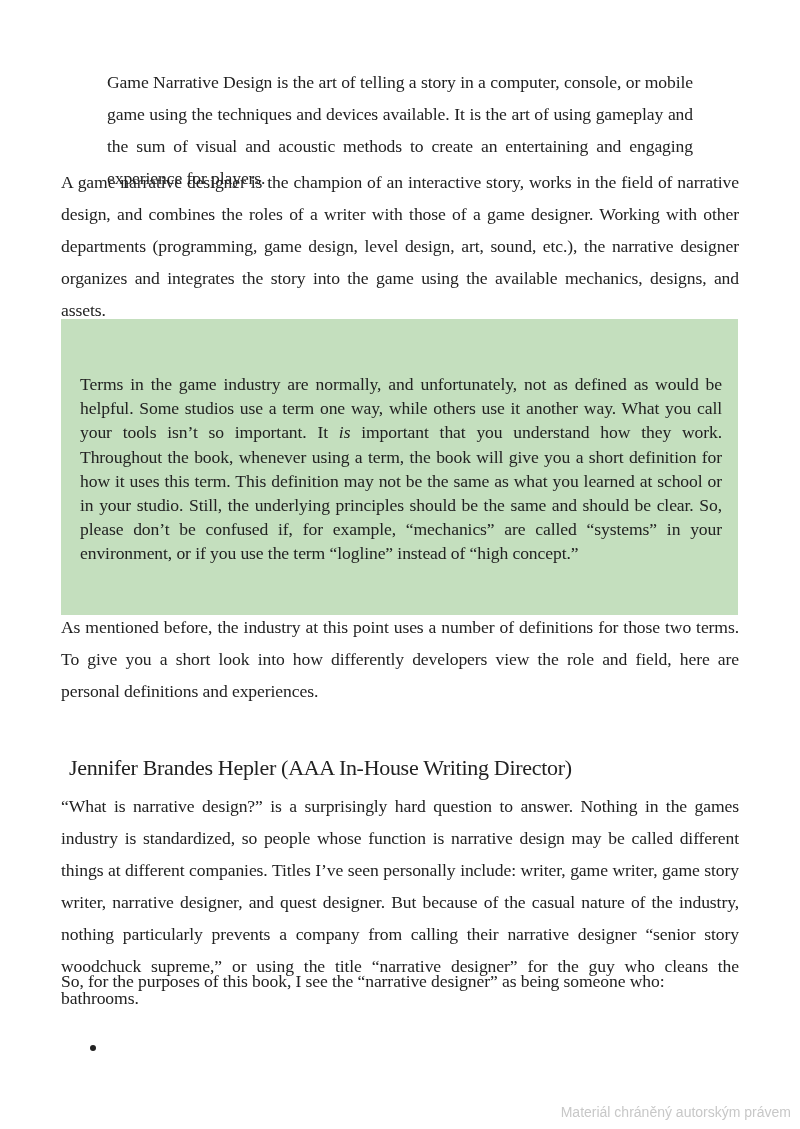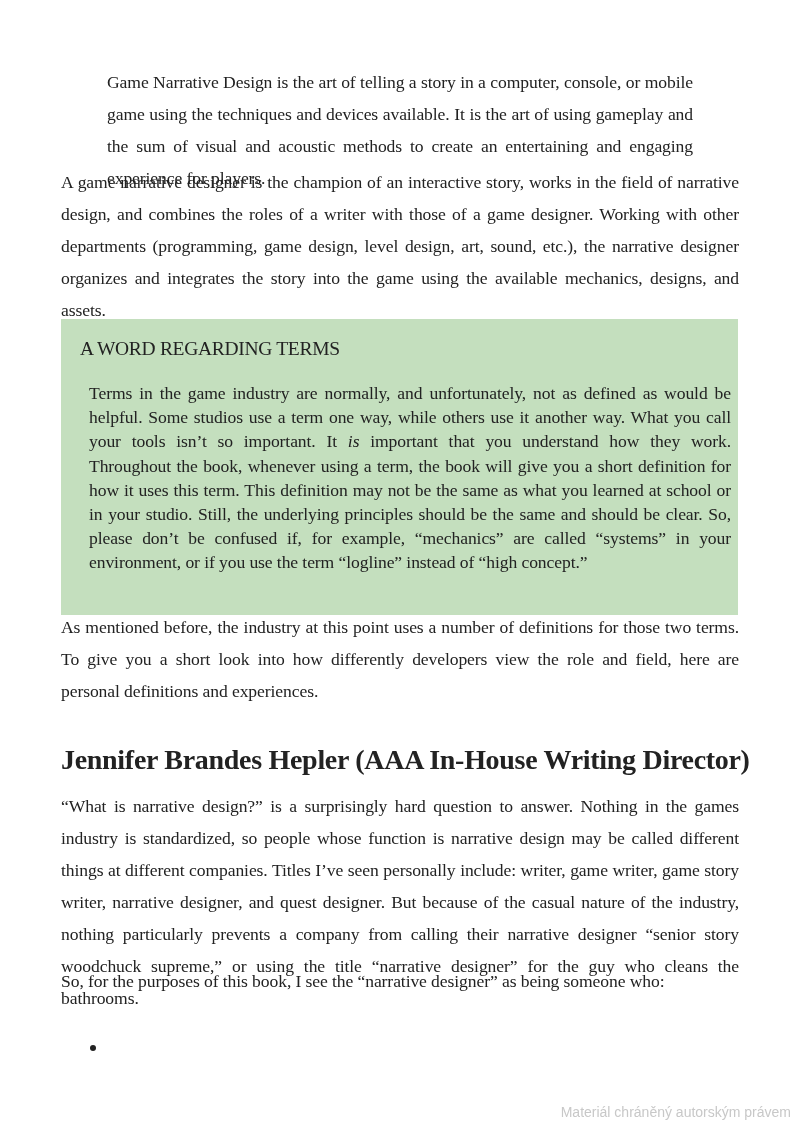--- a/index.html
+++ b/index.html
@@ -21,27 +21,27 @@
     background: #c4dfbe;
   }
   .box-title {
     position: absolute; left: 19px; top: 18px;
     font-size: 19.5px; line-height: 24px; letter-spacing: -0.3px;
     color: #222;
   }
   .box-body {
     position: absolute; left: 19px; top: 53px; width: 642px;
     font-size: 17.6px; line-height: 24.2px; text-align: justify;
-    letter-spacing: -0.1px; margin: 9px;
+    letter-spacing: -0.1px; margin: 0;
   }
   .p2 { top: 611px; }
   .h2 {
     position: absolute; left: 61px; top: 744px;
-    font-size: 28px; font-weight: bold; line-height: 32px;
-    margin: 0; letter-spacing: -0.3px; color: #222;
+    font-size: 22px; font-weight: normal; line-height: 32px;
+    margin: 8px; letter-spacing: -0.3px; color: #222;
   }
   .p3 { top: 790px; }
   .p4 { top: 965px; }
   .list {
     position: absolute; left: 90px; top: 1035px; margin: 0; padding: 0;
     list-style: none; font-size: 17.6px; line-height: 24.2px;
   }
   .list li { position: relative; padding-left: 18px; }
   .bullet {
     position: absolute; left: 0; top: 10px; width: 6px; height: 6px;
@@ -55,21 +55,20 @@
   em { font-style: italic; }
 </style>
 </head>
 <body>
 
 <p class="p quote">Game Narrative Design is the art of telling a story in a computer, console, or mobile game using the techniques and devices available. It is the art of using gameplay and the sum of visual and acoustic methods to create an entertaining and engaging experience for players.</p>
 
 <p class="p p1">A game narrative designer is the champion of an interactive story, works in the field of narrative design, and combines the roles of a writer with those of a game designer. Working with other departments (programming, game design, level design, art, sound, etc.), the narrative designer organizes and integrates the story into the game using the available mechanics, designs, and assets.</p>
 
 <div class="box" style="background: rgb(196, 223, 190);">
-  <div class="box-title">A WORD REGARDING TERMS</div>
   <p class="box-body"><span>Terms in the game industry are normally, and unfortunately, not as defined as would be helpful. Some studios use a term one way, while others use it another way. What you call your tools isn’t so important. It </span><em>is</em><span> important that you understand how they work. Throughout the book, whenever using a term, the book will give you a short definition for how it uses this term. This definition may not be the same as what you learned at school or in your studio. Still, the underlying principles should be the same and should be clear. So, please don’t be confused if, for example, “mechanics” are called “systems” in your environment, or if you use the term “logline” instead of “high concept.”</span></p>
 </div>
 
 <p class="p p2">As mentioned before, the industry at this point uses a number of definitions for those two terms. To give you a short look into how differently developers view the role and field, here are personal definitions and experiences.</p>
 
 <h2 class="h2">Jennifer Brandes Hepler (AAA In-House Writing Director)</h2>
 
 <p class="p p3">“What is narrative design?” is a surprisingly hard question to answer. Nothing in the games industry is standardized, so people whose function is narrative design may be called different things at different companies. Titles I’ve seen personally include: writer, game writer, game story writer, narrative designer, and quest designer. But because of the casual nature of the industry, nothing particularly prevents a company from calling their narrative designer “senior story woodchuck supreme,” or using the title “narrative designer” for the guy who cleans the bathrooms.</p>
 
 <p class="p p4">So, for the purposes of this book, I see the “narrative designer” as being someone who:</p>

